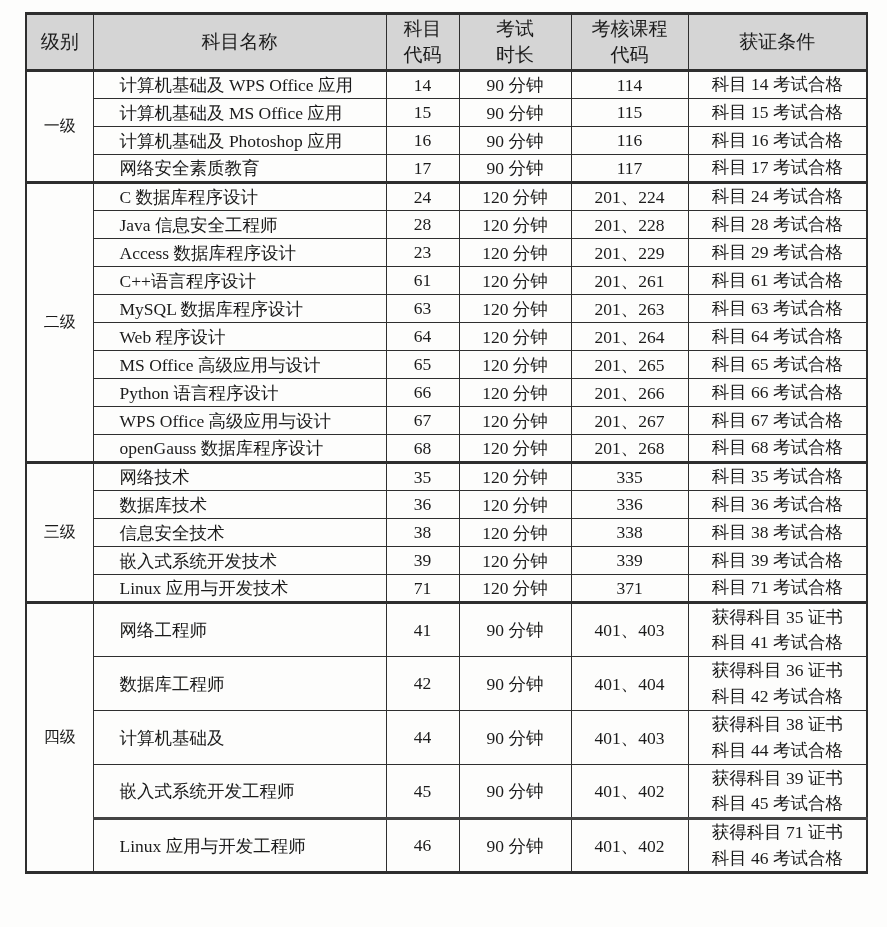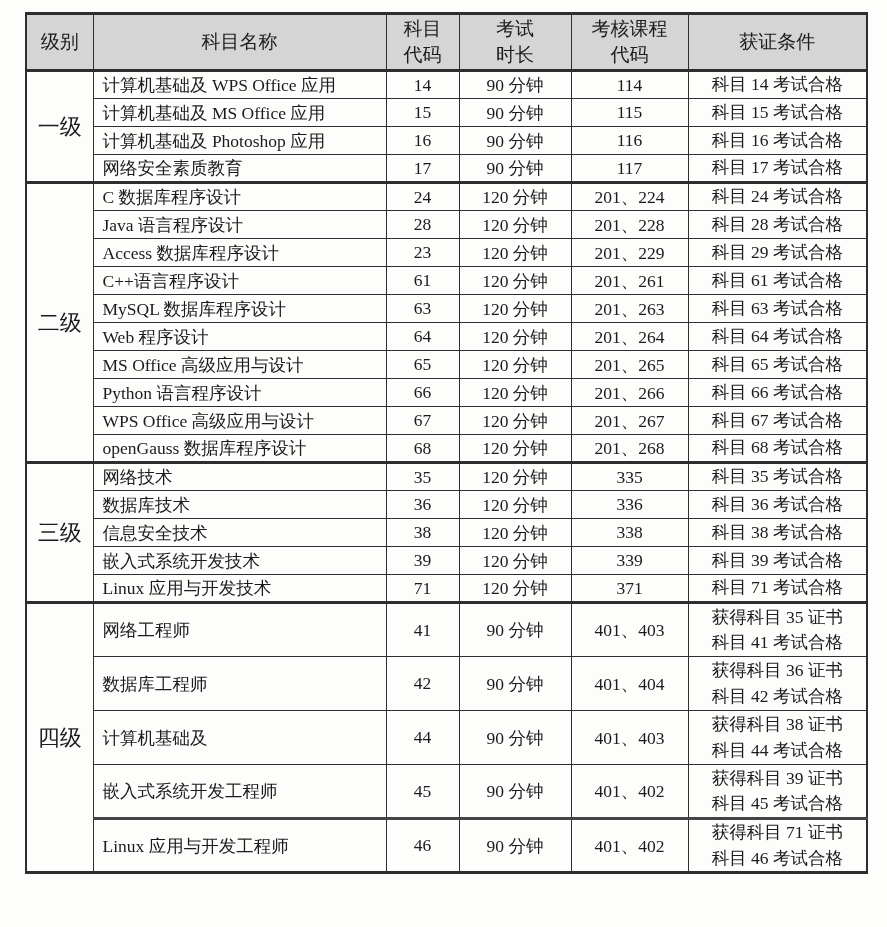--- a/index.html
+++ b/index.html
@@ -36,23 +36,23 @@
   thead th {
     background: #d5d5d5;
     font-size: 19px;
     line-height: 1.35;
     height: 57px;
     white-space: pre-line;
     border-top: 3px solid #2e2e2e;
     border-bottom: 3px solid #2e2e2e;
   }
   td { font-size: 17.5px; height: 28px; }
-  td.subject { text-align: left; padding-left: 9px; }
+  td.subject { text-align: left; padding-left: 26px; }
   td.cert { white-space: pre-line; line-height: 1.45; padding: 0 4px; }
-  td.level-cell { font-size: 22px; font-family: Liberation Serif, serif; }
+  td.level-cell { font-size: 16px; font-family: Liberation Serif, serif; }
   tr.sec-start td { border-top: 3px solid #2e2e2e; }
   #sec-3 td { height: 54px; }
   
   #sec-3 tr:last-child td { border-top: 3px solid #444; }
 </style>
 </head>
 <body>
 
 <table class="exam-table">
   <colgroup>
@@ -110,21 +110,21 @@
   <tbody id="sec-1">
       <tr class="sec-start">
     <td class="level-cell" rowspan="10">二级</td>
         <td class="subject">C 数据库程序设计</td>
     <td class="code">24</td>
     <td class="duration">120 分钟</td>
     <td class="courses">201、224</td>
     <td class="cert">科目 24 考试合格</td>
   </tr>
       <tr>
-    <td class="subject">Java 语言程序设计</td>
+    <td class="subject">Java 信息安全工程师</td>
     <td class="code">28</td>
     <td class="duration">120 分钟</td>
     <td class="courses">201、228</td>
     <td class="cert">科目 28 考试合格</td>
   </tr>
       <tr>
     <td class="subject">Access 数据库程序设计</td>
     <td class="code">23</td>
     <td class="duration">120 分钟</td>
     <td class="courses">201、229</td>

